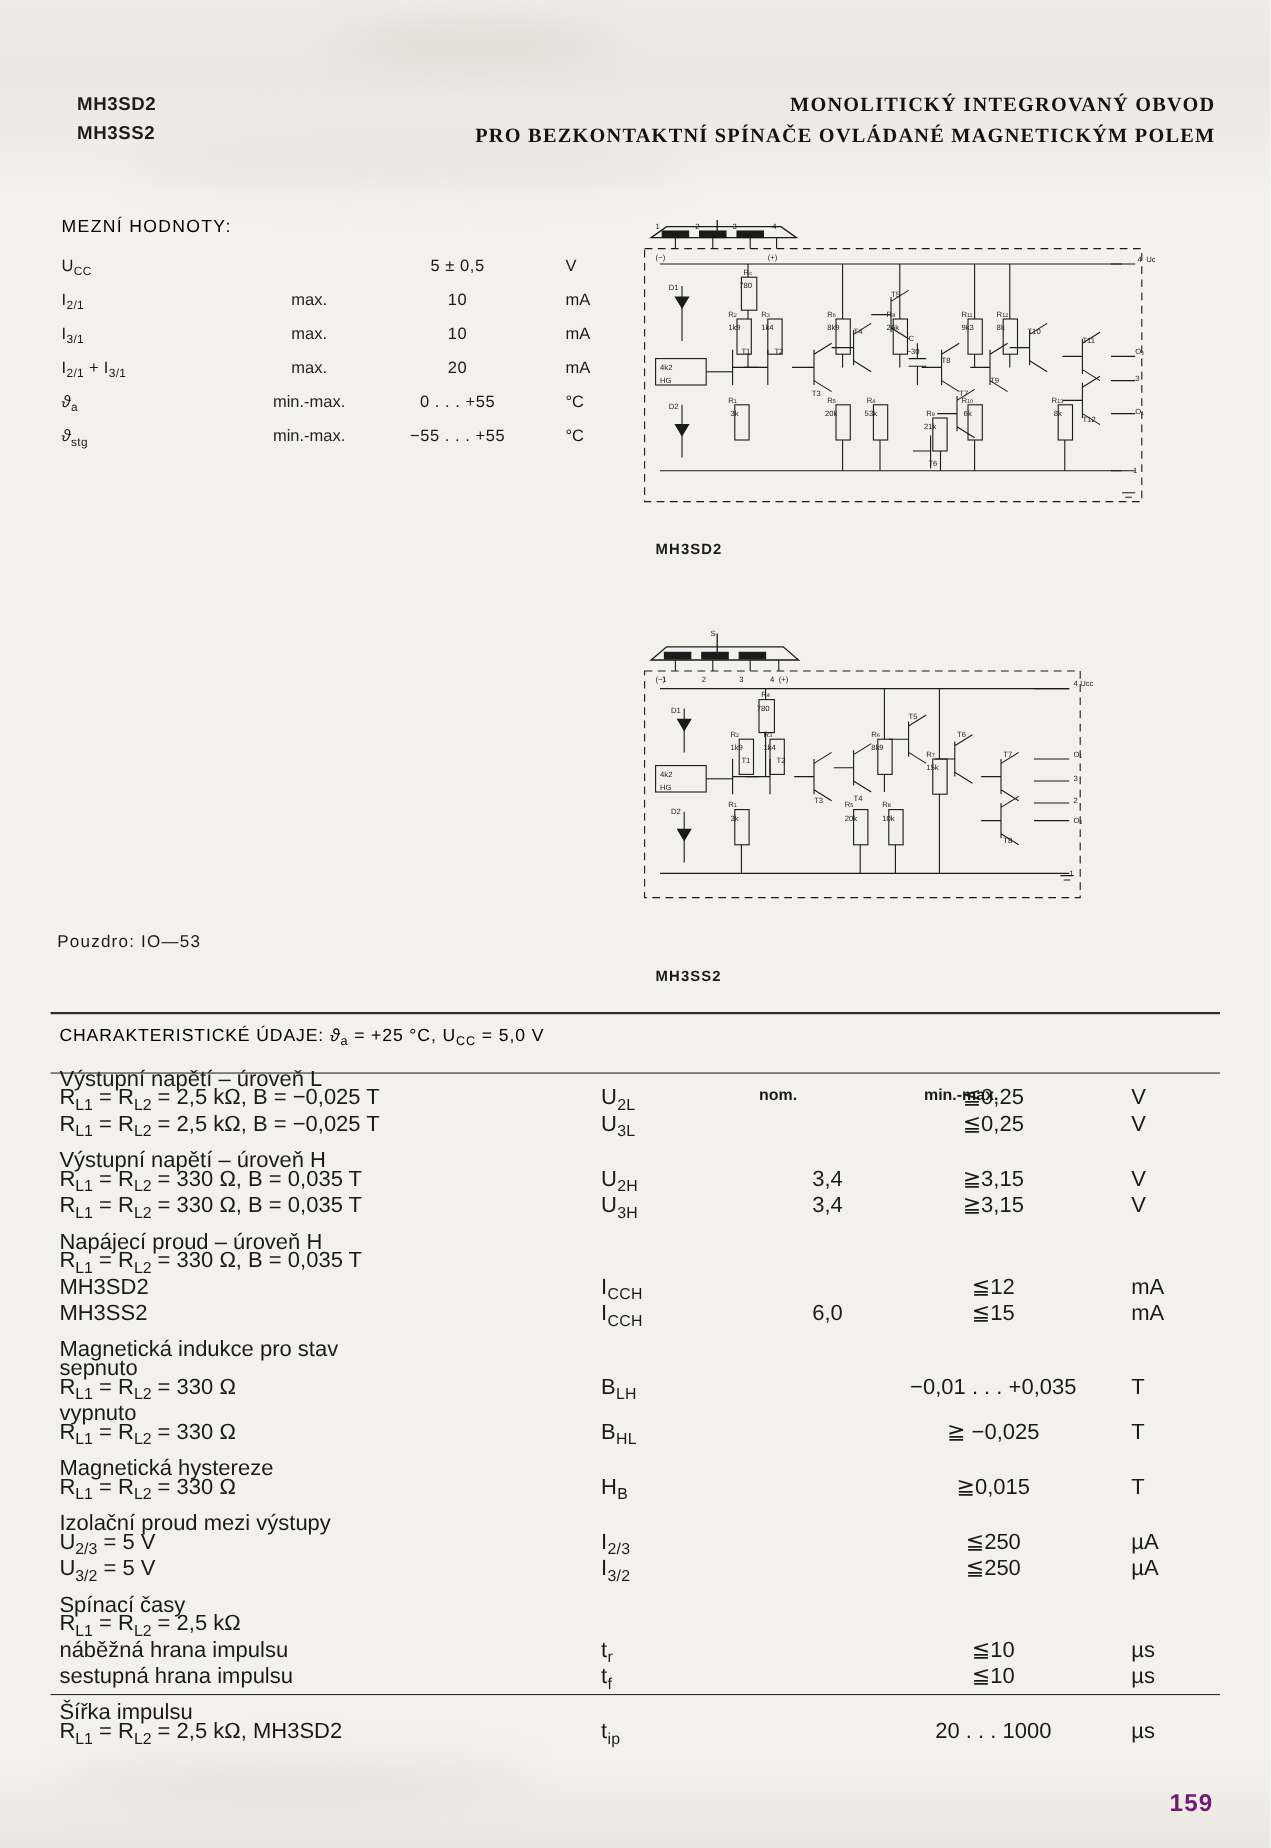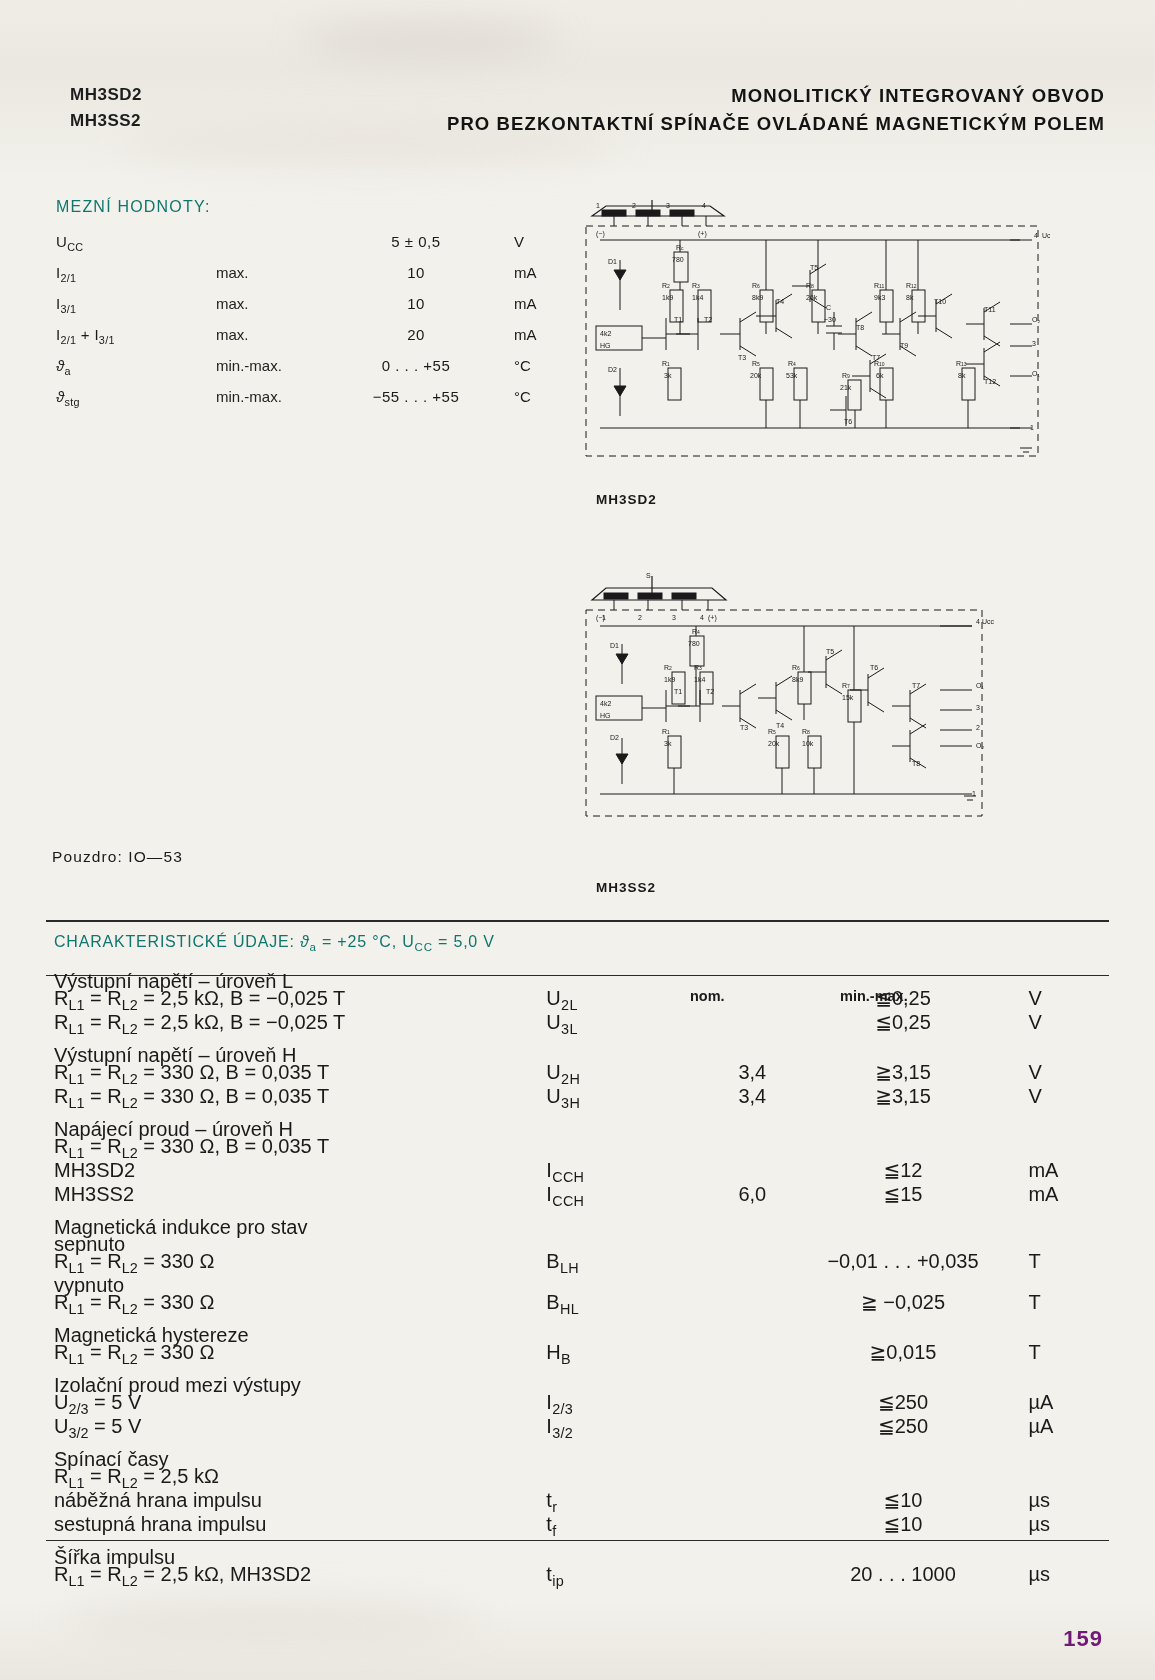--- a/index.html
+++ b/index.html
@@ -56,45 +56,46 @@
   }
   .hdr-right {
     position: absolute;
     right: 0; top: 0;
     text-align: right;
     font-size: 18.5px;
     font-weight: bold;
     letter-spacing: 1.1px;
     line-height: 28px;
     color: #131313;
+    font-family: Liberation Serif, serif;
   }
 
   
   .sect-title {
     position: absolute;
     font-size: 16px;
     letter-spacing: 1.2px;
-    color: #0f766e;
+    color: #000000;
   }
   #mezni-title { left: 56px; top: 198px; }
 
   .limits {
     position: absolute;
     left: 56px; top: 228px;
     width: 500px;
     border-collapse: collapse;
     font-size: 15px;
   }
   .limits td {
     padding: 5px 0 6px 0;
     vertical-align: baseline;
     white-space: nowrap;
   }
   .limits td.sym { width: 160px; letter-spacing: .3px; }
-  .limits td.qual { width: 130px; color: #232323; }
+  .limits td.qual { width: 130px; color: #232323; text-align: center; }
   .limits td.val { width: 140px; text-align: center; letter-spacing: .5px;}
   .limits td.unit { text-align: left; padding-left: 28px;}
   sub, .sub {
     font-size: 0.72em;
     vertical-align: sub;
   }
   .it { font-style: italic; }
 
   .pouzdro {
     position: absolute;

